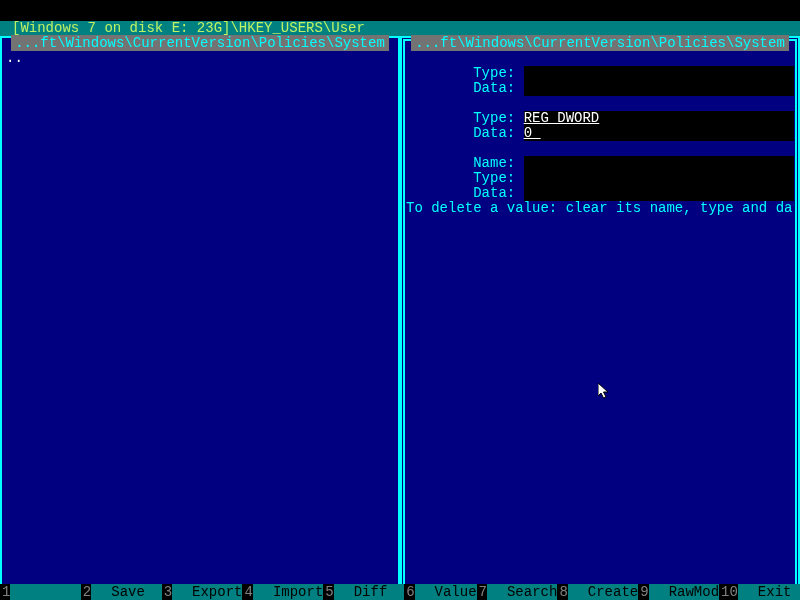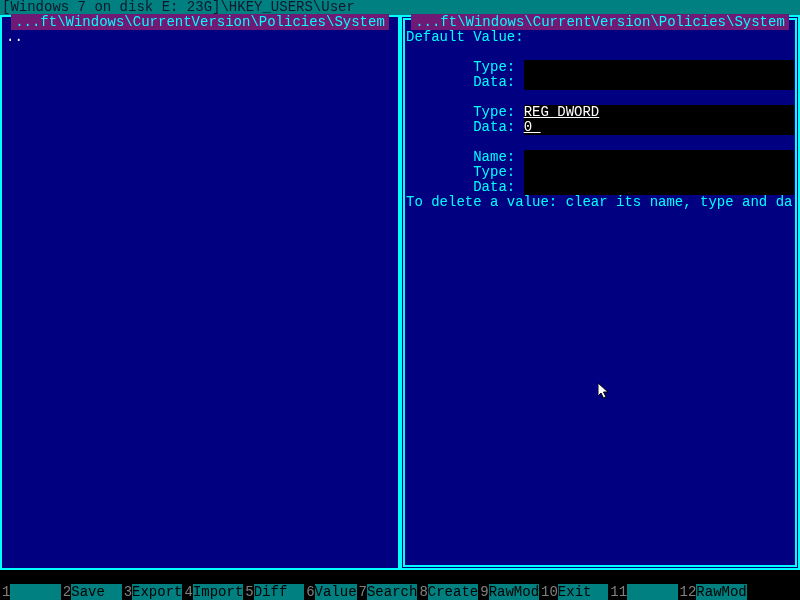--- a/index.html
+++ b/index.html
@@ -7,24 +7,25 @@
     width: 800px; height: 600px;
     background: #000;
     font-family: "Courier New", monospace;
     font-size: 14px;
     line-height: 15px;
     overflow: hidden;
     color: #fff;
   }
   .titlebar {
     background: #008080;
-    color: #0f172a;
+    color: #bef264;
     height: 15px;
-    padding-left: 2px;
+    padding-left: 12px;
     white-space: pre;
+    margin-top: 21px;
   }
   .workspace {
     display: flex;
     height: 555px;
   }
   .panel {
     position: relative;
     width: 50%;
     height: 100%;
     background: #000080;
@@ -38,21 +39,21 @@
   .dbl { box-shadow: inset 0 0 0 1px #000080, inset 0 0 0 3px #00ffff; }
   .panel-title {
     position: absolute;
     top: 0; left: 0; right: 0;
     text-align: center;
     color: #00ffff;
     height: 15px;
     z-index: 2;
     white-space: pre;
   }
-  .panel-title span { background: #701a75; padding: 0 4px; }
+  .panel-title span { background: #737373; padding: 0 4px; }
   .panel-body {
     position: absolute;
     top: 15px; left: 6px; right: 6px; bottom: 4px;
     overflow: hidden;
   }
   .row { white-space: pre; height: 15px; }
   .cyan { color: #00ffff; }
   .white { color: #ffffff; }
   .field {
     display: inline-flex;
@@ -66,21 +67,21 @@
   .footer {
     position: absolute;
     left: 0; bottom: 0;
     width: 800px;
     height: 15px;
     display: flex;
     background: #000;
     white-space: pre;
   }
   .fkey-num { background: #000; color: #808080; padding: 0 0 0 2px; }
-  .fkey-lbl { background: #008080; color: #000; }
+  .fkey-lbl { background: #008080; color: #000; padding-left: 20px; }
   .cursor {
     position: absolute;
     width: 12px; height: 18px;
     pointer-events: none;
     z-index: 10;
   }
 </style>
 </head>
 <body>
 
@@ -94,21 +95,20 @@
     <div class="panel-body">
       <div class="row white">..</div>
     </div>
   </div>
 
   <div class="panel">
     <div class="panel-border dbl"></div>
     <div class="panel-title"><span>...ft\Windows\CurrentVersion\Policies\System</span></div>
     <div class="panel-body">
 
-      <div class="row cyan">Default Value:</div>
       <div class="row">
         <span class="cyan">Type:</span><span class="cyan"> </span><span class="field" style="width:336px"><span class="field-val"></span></span>
       </div>
       <div class="row">
         <span class="cyan">Data:</span><span class="cyan"> </span><span class="field" style="width:336px"><span class="field-val"></span></span>
       </div>
       <div class="row"></div>
 
       <div class="row">
         <span class="cyan">Type:</span><span class="cyan"> </span><span class="field" style="width:336px"><span class="field-val">REG_DWORD</span></span>

